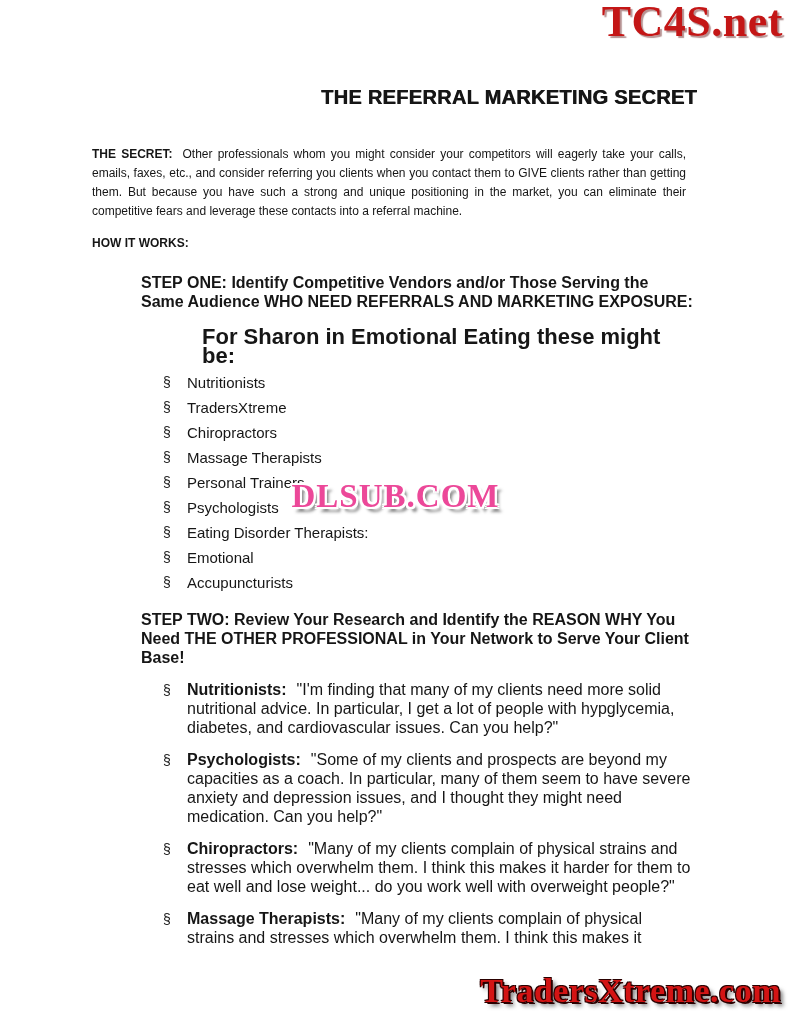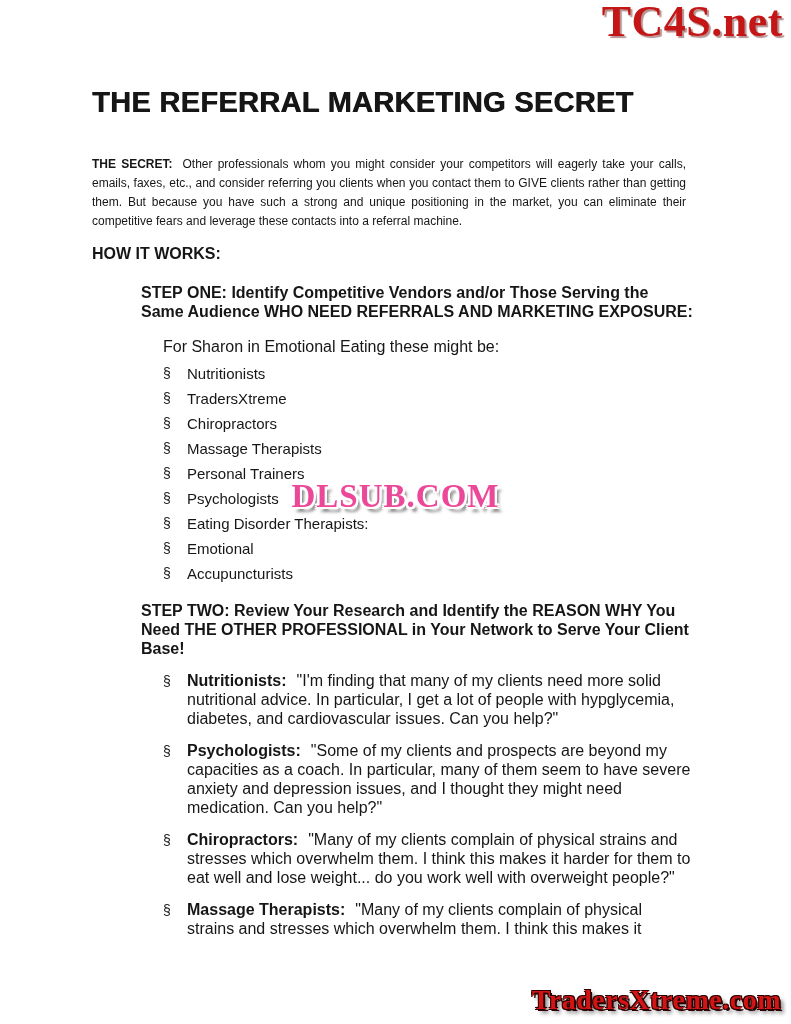--- a/index.html
+++ b/index.html
@@ -11,57 +11,57 @@
     margin: 0 auto;
     background: #ffffff;
     overflow: hidden;
     font-family: "Liberation Sans", sans-serif;
     color: #161616;
   }
   .content { padding: 0 94px 0 92px; }
 
   .page-title {
     margin-top: 86px;
-    text-align: left;
-    font-size: 29px;
+    text-align: right;
+    font-size: 20px;
     font-weight: bold;
     letter-spacing: 0.3px;
     text-shadow: 0.6px 0 0 currentColor;
   }
 
   .secret-para {
     margin-top: 36px;
     font-size: 12px;
     line-height: 19px;
     text-align: justify;
     max-width: 594px;
   }
   .lead-bold { font-weight: bold; margin-right: 10px; }
 
   .hiw {
     margin-top: 13px;
-    font-size: 16px;
+    font-size: 12px;
     font-weight: bold;
     line-height: 19px;
   }
 
   .step-heading {
     margin-left: 49px;
     margin-top: 20px;
     font-size: 16px;
     font-weight: bold;
     line-height: 19px;
     max-width: 552px;
   }
 
   .sub-heading {
-    margin-left: 71px;
+    margin-left: 110px;
     margin-top: 16px;
-    font-size: 16px;
-    font-weight: normal;
+    font-size: 22px;
+    font-weight: bold;
     line-height: 19px;
   }
 
   .b-list { margin-left: 71px; margin-top: 2px; }
   .b-item {
     display: flex;
     align-items: flex-start;
     margin-top: 10px;
     font-size: 15px;
     line-height: 15px;
@@ -110,25 +110,25 @@
     text-shadow:
       -2px -2px 0 #ffffff, 2px -2px 0 #ffffff,
       -2px 2px 0 #ffffff, 2px 2px 0 #ffffff,
       -2px 0 0 #ffffff, 2px 0 0 #ffffff,
       0 -2px 0 #ffffff, 0 2px 0 #ffffff,
       4px 5px 3px rgba(40,40,40,0.55);
     white-space: nowrap;
   }
   .wm-bottom {
     position: absolute;
-    bottom: 8px;
+    bottom: 14px;
     right: 10px;
     font-family: "Liberation Serif", serif;
     font-weight: bold;
-    font-size: 28px;
+    font-size: 34px;
     color: #d31414;
     text-shadow:
       -1px -1px 0 #2a0000, 1px -1px 0 #2a0000,
       -1px 1px 0 #2a0000, 2px 2px 0 #2a0000,
       4px 4px 4px rgba(0,0,0,0.55);
     letter-spacing: 0.5px;
     white-space: nowrap;
     margin-top: 36px;
   }
 </style>

